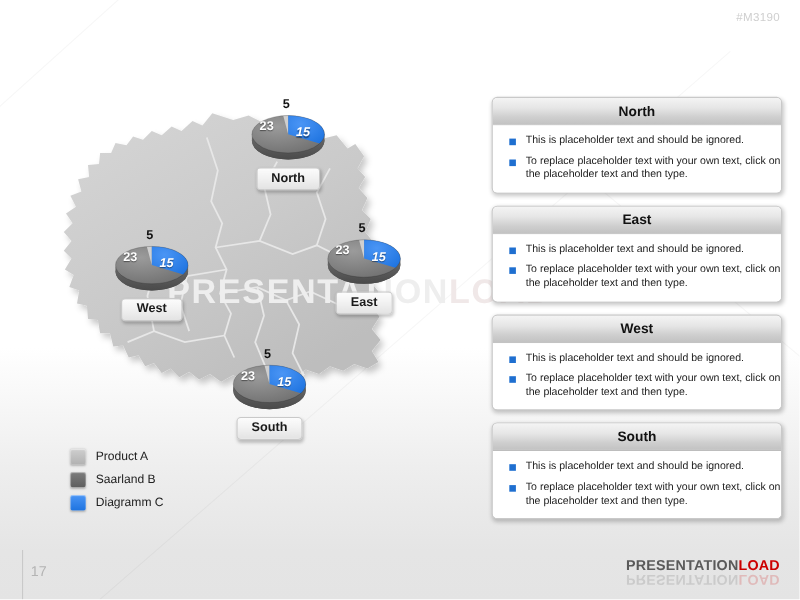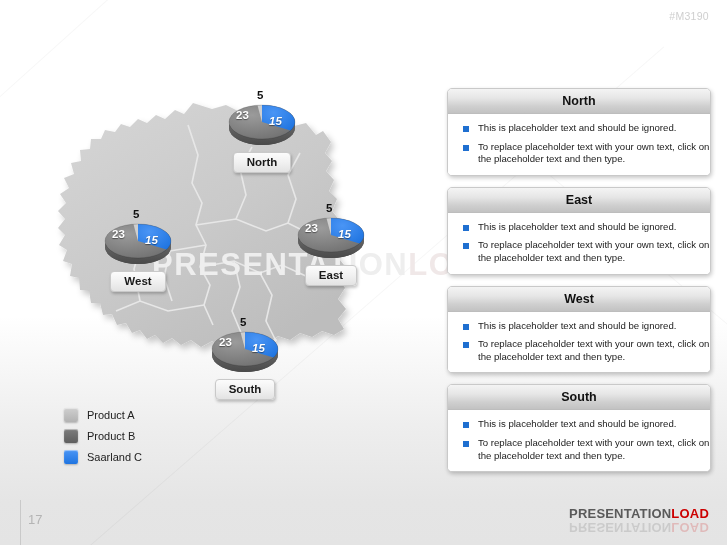--- a/index.html
+++ b/index.html
@@ -271,25 +271,25 @@
     <div class="lbl-wrap"><span class="region-label">South</span></div>
   </div>
 
   <div id="legend">
     <div class="legend-row">
       <span class="legend-sw" style="background:linear-gradient(180deg,#cfcfcf,#b2b2b2);"></span>
       <span class="legend-txt">Product A</span>
     </div>
     <div class="legend-row">
       <span class="legend-sw" style="background:linear-gradient(180deg,#7d7d7d,#5e5e5e);"></span>
-      <span class="legend-txt">Product B</span>
+      <span class="legend-txt">Saarland B</span>
     </div>
     <div class="legend-row">
       <span class="legend-sw" style="background:linear-gradient(180deg,#4a95f5,#1f74e0);"></span>
-      <span class="legend-txt">Saarland C</span>
+      <span class="legend-txt">Diagramm C</span>
     </div>
   </div>
 
   <div id="panels">
 
     <div class="panel">
       <div class="panel-head">North</div>
       <div class="panel-body">
         <div class="bullet-row">
           <span class="bsq"></span>

